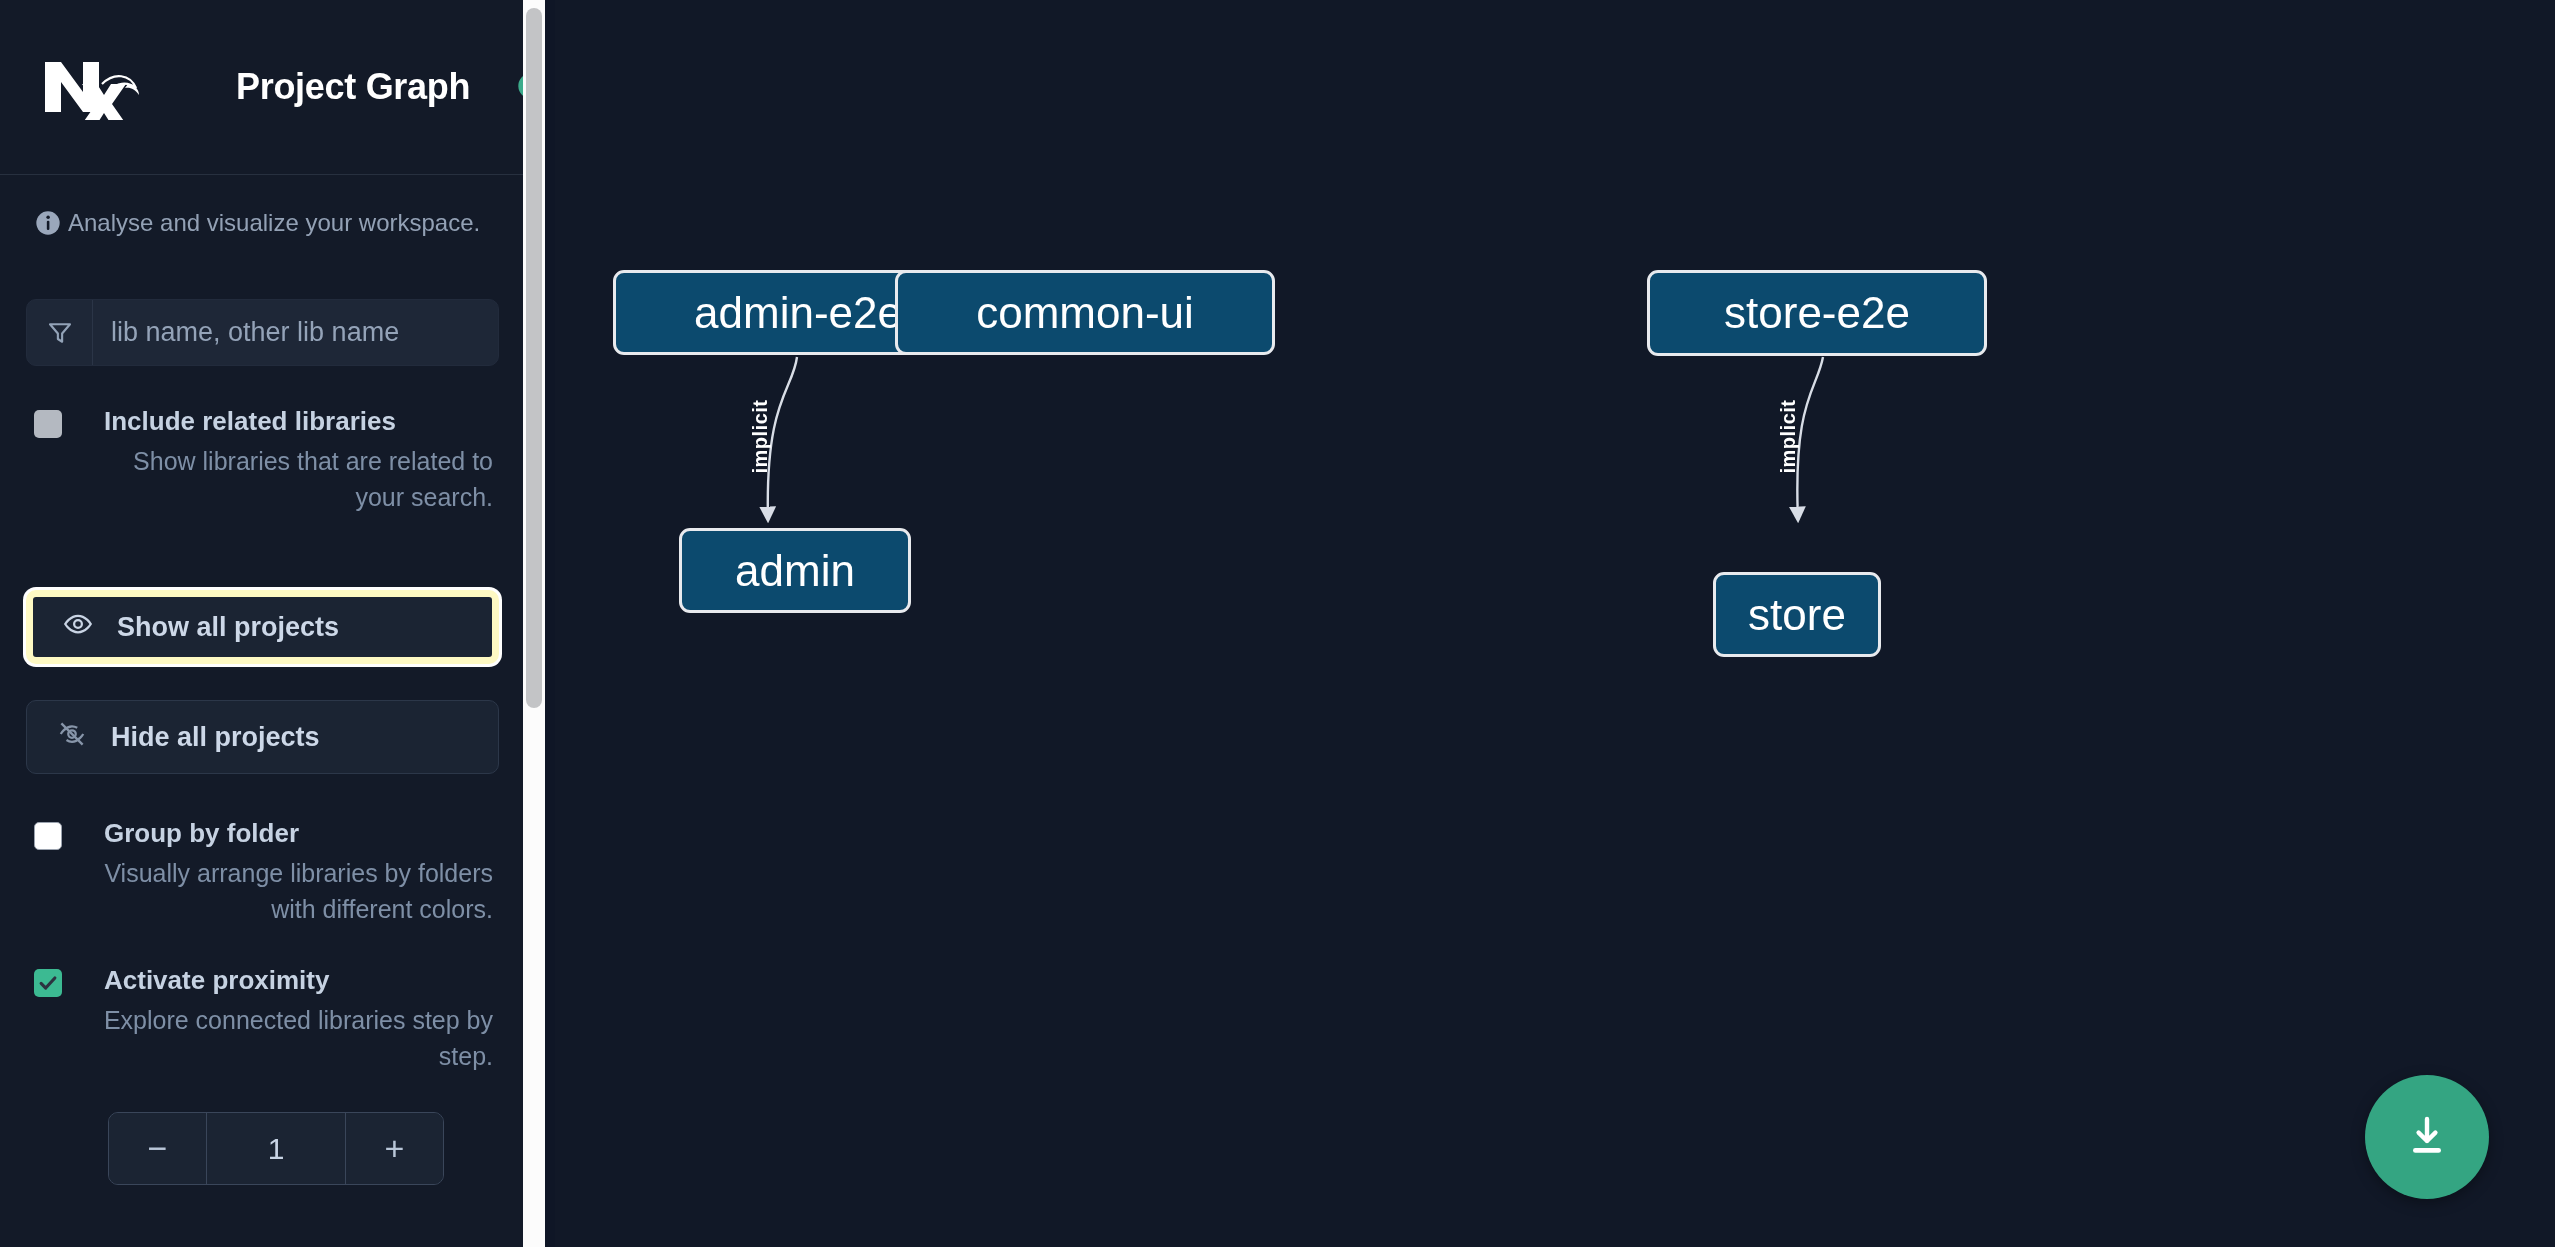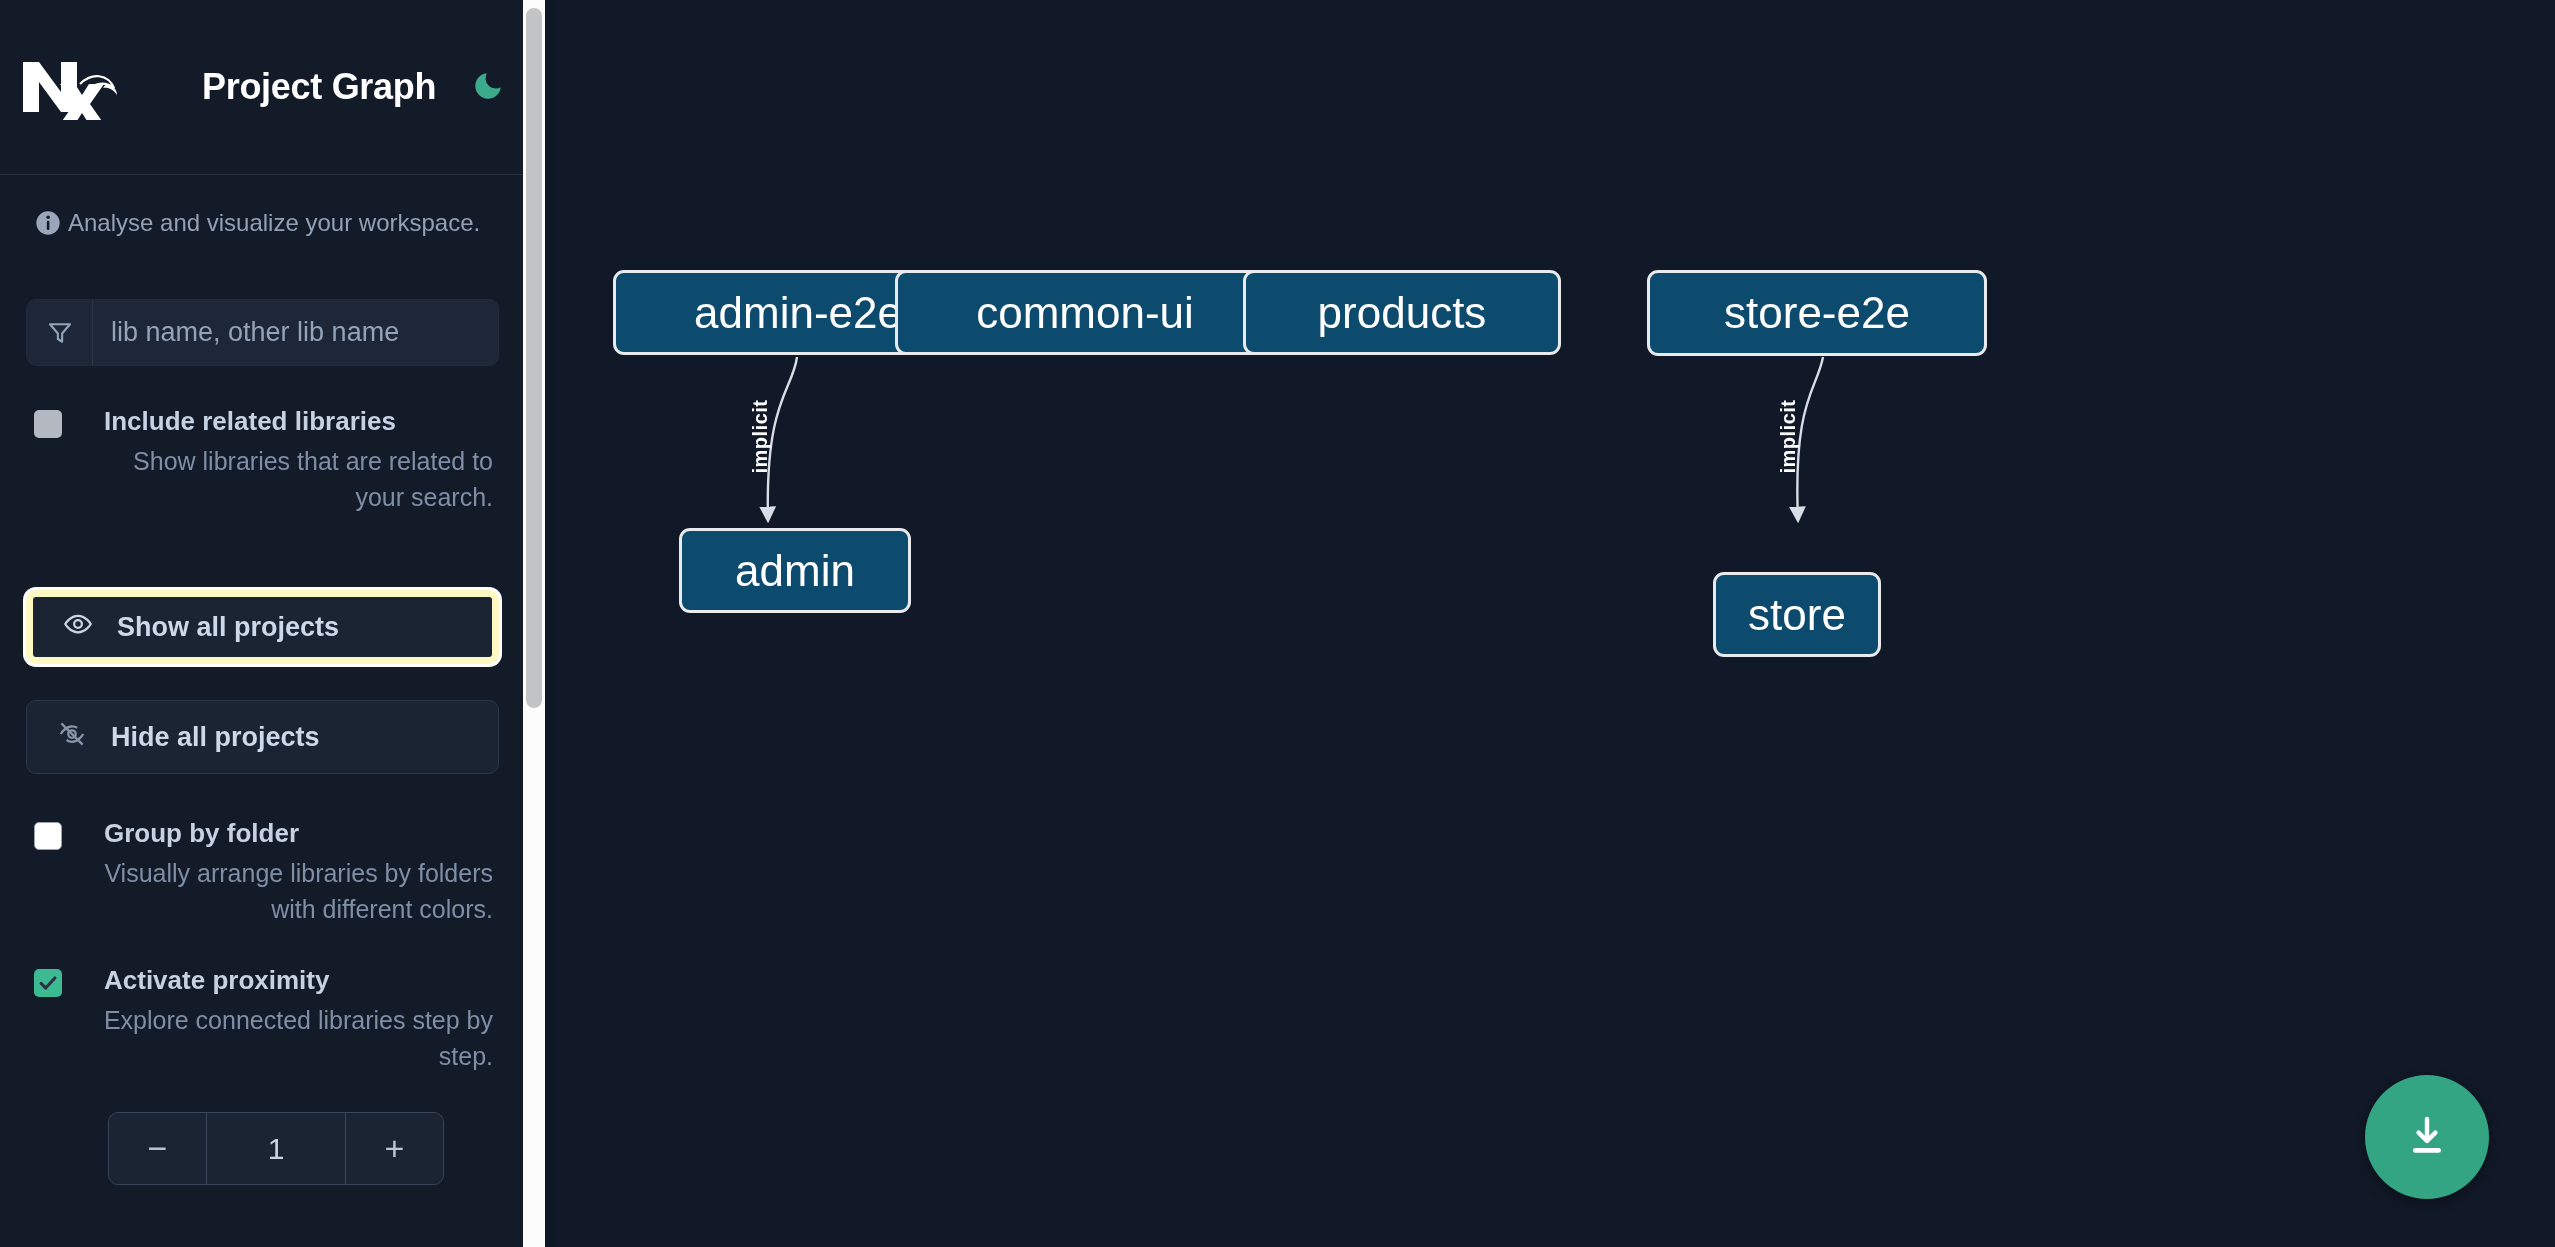--- a/index.html
+++ b/index.html
@@ -33,22 +33,22 @@
   .sidebar-edge {
     position: absolute; top: 0; right: 0; width: 10px; height: 1247px;
     background: #0f1626;
   }
   .sidebar-inner { width: 533px; }
 
   
   .sb-header {
     height: 174px;
     display: flex; align-items: center;
-    padding: 0 0 0 20px;
-    gap: 0;
+    padding: 0 0 0 42px;
+    gap: 12px;
   }
   .nx-logo { width: 98px; height: 66px; flex: 0 0 98px; }
   .app-title {
     font-size: 36px; font-weight: 700; color: #ffffff;
     margin-left: 84px; letter-spacing: -0.3px;
     white-space: nowrap;
   }
   .moon-btn {
     margin-left: 32px; width: 40px; height: 40px;
     display: flex; align-items: center; justify-content: center;
@@ -302,21 +302,20 @@
       </defs>
       <path d="M 242 357 C 238 390 210 400 213 520" fill="none" stroke="#d8dde6" stroke-width="2.4" marker-end="url(#arrow)"></path>
       <path d="M 1268 357 C 1262 390 1238 400 1243 520" fill="none" stroke="#d8dde6" stroke-width="2.4" marker-end="url(#arrow)"></path>
     </svg>
 
     <div class="edge-label" style="left:168px; top:425px;">implicit</div>
     <div class="edge-label" style="left:1196px; top:425px;">implicit</div>
 
     <div class="node" style="left:58px; top:270px; width:370px; height:85px;">admin-e2e</div>
     <div class="node" style="left:340px; top:270px; width:380px; height:85px;">common-ui</div>
-    <div class="node" style="left:688px; top:270px; width:318px; height:85px;">products</div>
     <div class="node" style="left:1092px; top:270px; width:340px; height:86px;">store-e2e</div>
     <div class="node" style="left:124px; top:528px; width:232px; height:85px;">admin</div>
     <div class="node" style="left:1158px; top:528px; width:168px; height:85px;margin-top:44px;">store</div>
 
     <button class="fab">
       <span>
         <svg viewBox="0 0 24 24" width="48" height="48">
           <path fill="none" stroke="#ffffff" stroke-width="2.2" stroke-linecap="round" stroke-linejoin="round" d="M12 3.5v11m0 0l-4.2-4.2M12 14.5l4.2-4.2"></path>
           <line x1="6.2" y1="19.2" x2="17.8" y2="19.2" stroke="#ffffff" stroke-width="2.4" stroke-linecap="round"></line>
         </svg>

